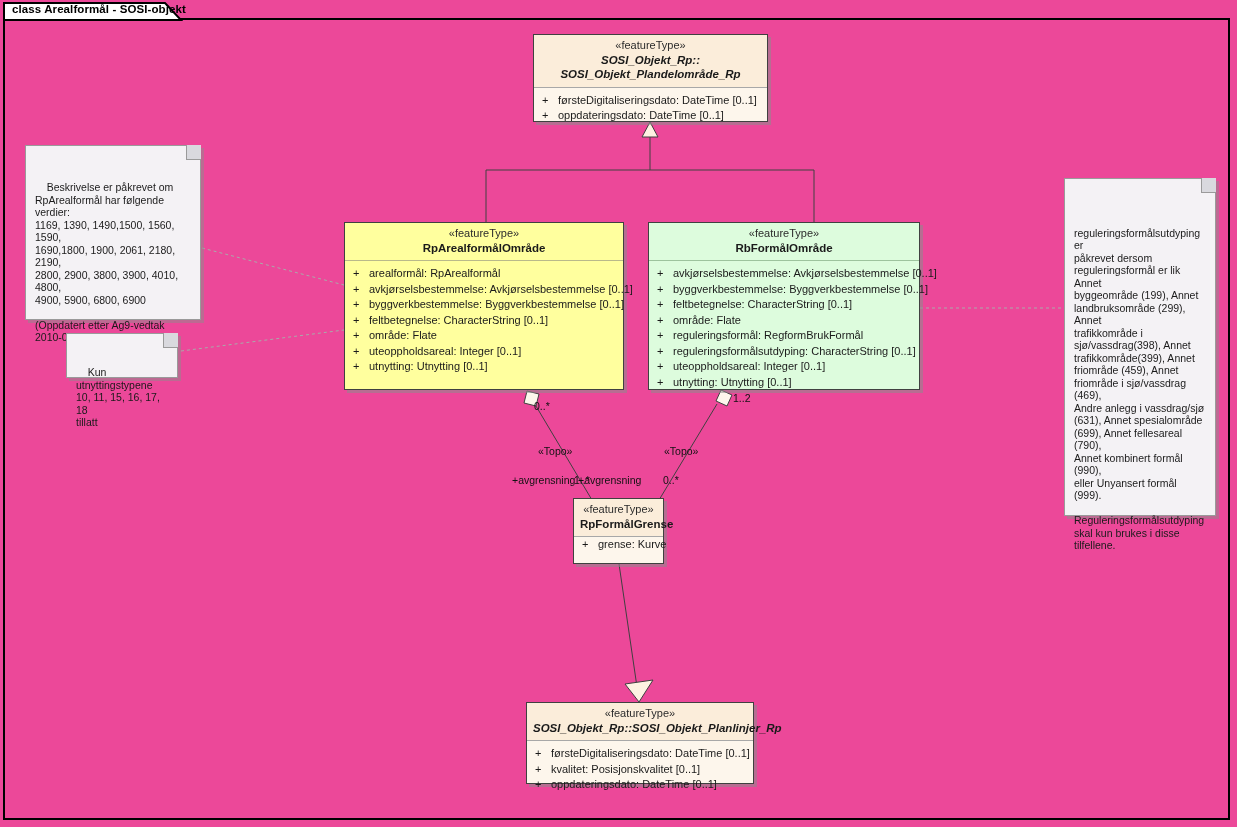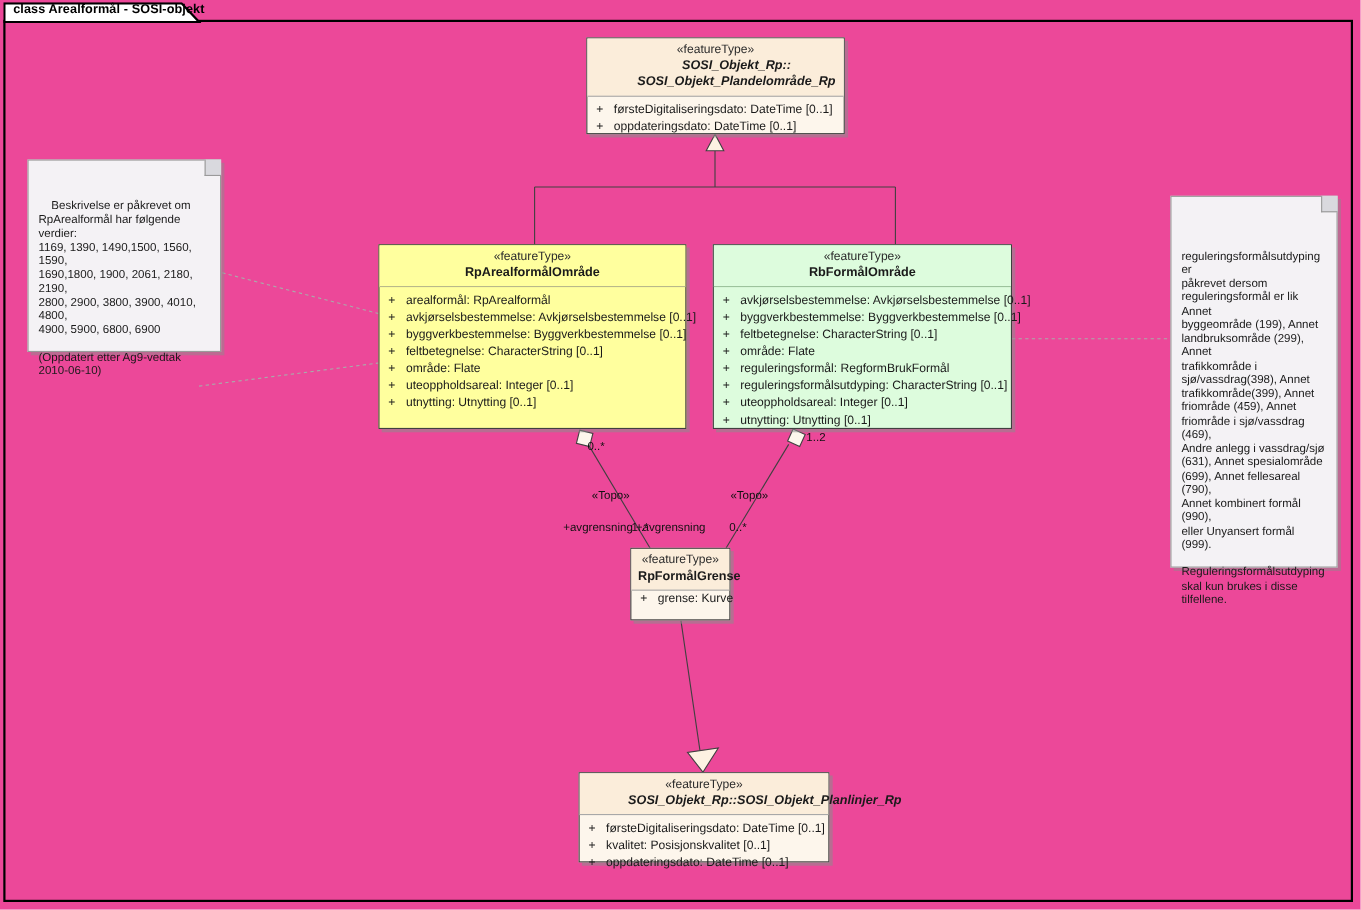--- a/index.html
+++ b/index.html
@@ -64,21 +64,21 @@
     font-size: 11px;
     color: #2b2b2b;
     display: block;
   }
   .umlbox .cname {
     font-size: 11.5px;
     font-weight: bold;
     color: #1a1a1a;
     display: block;
   }
-  .umlbox .cname.ital { font-style: italic; margin-left: 38px; }
+  .umlbox .cname.ital { font-style: italic; }
   .umlbox .attrs {
     padding: 5px 4px 6px 4px;
   }
   .umlbox .attr {
     font-size: 11px;
     color: #1a1a1a;
     line-height: 15.5px;
     white-space: nowrap;
     padding-left: 4px;
   }
@@ -193,20 +193,26 @@
 RpArealformål har følgende verdier:
 1169, 1390, 1490,1500, 1560, 1590,
 1690,1800, 1900, 2061, 2180, 2190,
 2800, 2900, 3800, 3900, 4010, 4800,
 4900, 5900, 6800, 6900
 
 (Oppdatert etter Ag9-vedtak
 2010-06-10)</span>
   </div>
 
+  <div class="note" style="left:66px; top:333px; width:112px; height:45px; padding-top:7px;">
+    <span class="fold"></span>
+    <span>Kun utnyttingstypene
+10, 11, 15, 16, 17, 18
+tillatt</span>
+  </div>
 
   <div class="note" style="left:1064px; top:178px; width:152px; height:338px;">
     <span class="fold"></span>
     <span>reguleringsformålsutdyping er
 påkrevet dersom
 reguleringsformål er lik Annet
 byggeområde (199), Annet
 landbruksområde (299), Annet
 trafikkområde i
 sjø/vassdrag(398), Annet

